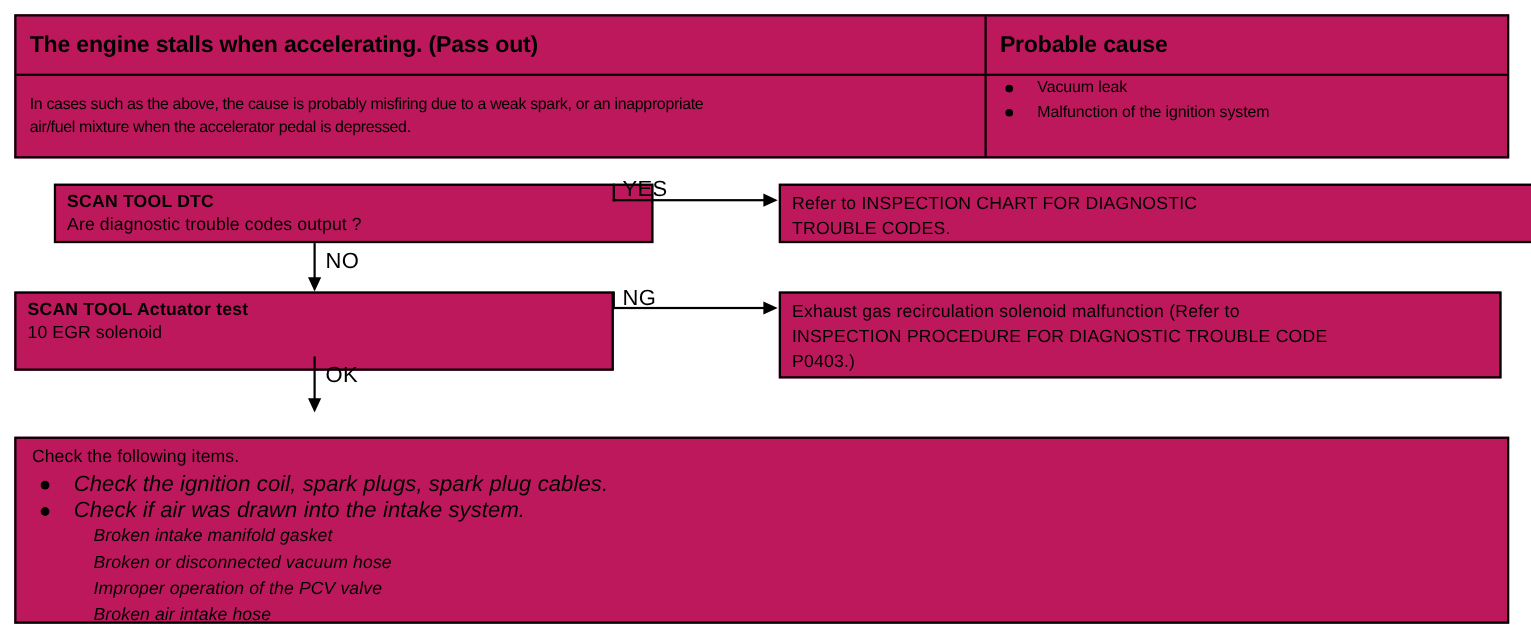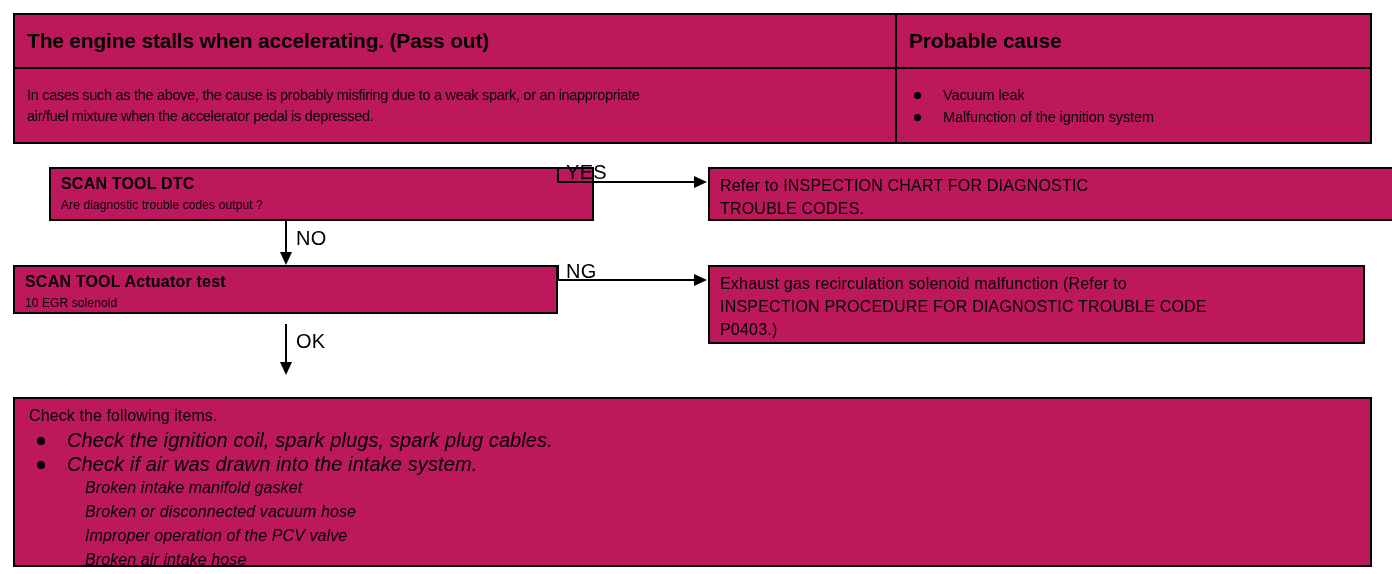--- a/index.html
+++ b/index.html
@@ -45,21 +45,20 @@
     display: flex;
     flex-direction: column;
     justify-content: center;
     padding: 0 12px;
   }
   .tbl-cell-right {
     flex: 1;
     box-sizing: border-box;
     display: flex;
     flex-direction: column;
-    justify-content: center;
     padding: 0 12px;
   }
   .head .tbl-cell-left, .head .tbl-cell-right {
     justify-content: center;
   }
   .head-title {
     font-size: 21px;
     font-weight: bold;
     letter-spacing: -0.2px;
     line-height: 1.1;
@@ -99,21 +98,21 @@
     left: 13px;
     top: 167px;
     width: 545px;
     height: 54px;
     margin-left: 36px;
   }
   #step-actuator {
     left: 13px;
     top: 265px;
     width: 545px;
-    height: 49px;
+    height: 72px;
   }
   #result-dtc-chart {
     left: 708px;
     top: 167px;
     width: 758px;
     height: 54px;
   }
   #result-egr {
     left: 708px;
     top: 265px;
@@ -131,21 +130,21 @@
     padding: 5px 10px 0 10px;
   }
   .step-title {
     font-size: 16px;
     font-weight: bold;
     line-height: 20px;
     letter-spacing: 0.2px;
     white-space: nowrap;
   }
   .step-sub {
-    font-size: 12px;
+    font-size: 16px;
     line-height: 22px;
     letter-spacing: 0.1px;
     white-space: nowrap;
   }
   .result-line {
     font-size: 16px;
     line-height: 23px;
     letter-spacing: 0.2px;
     white-space: nowrap;
   }

